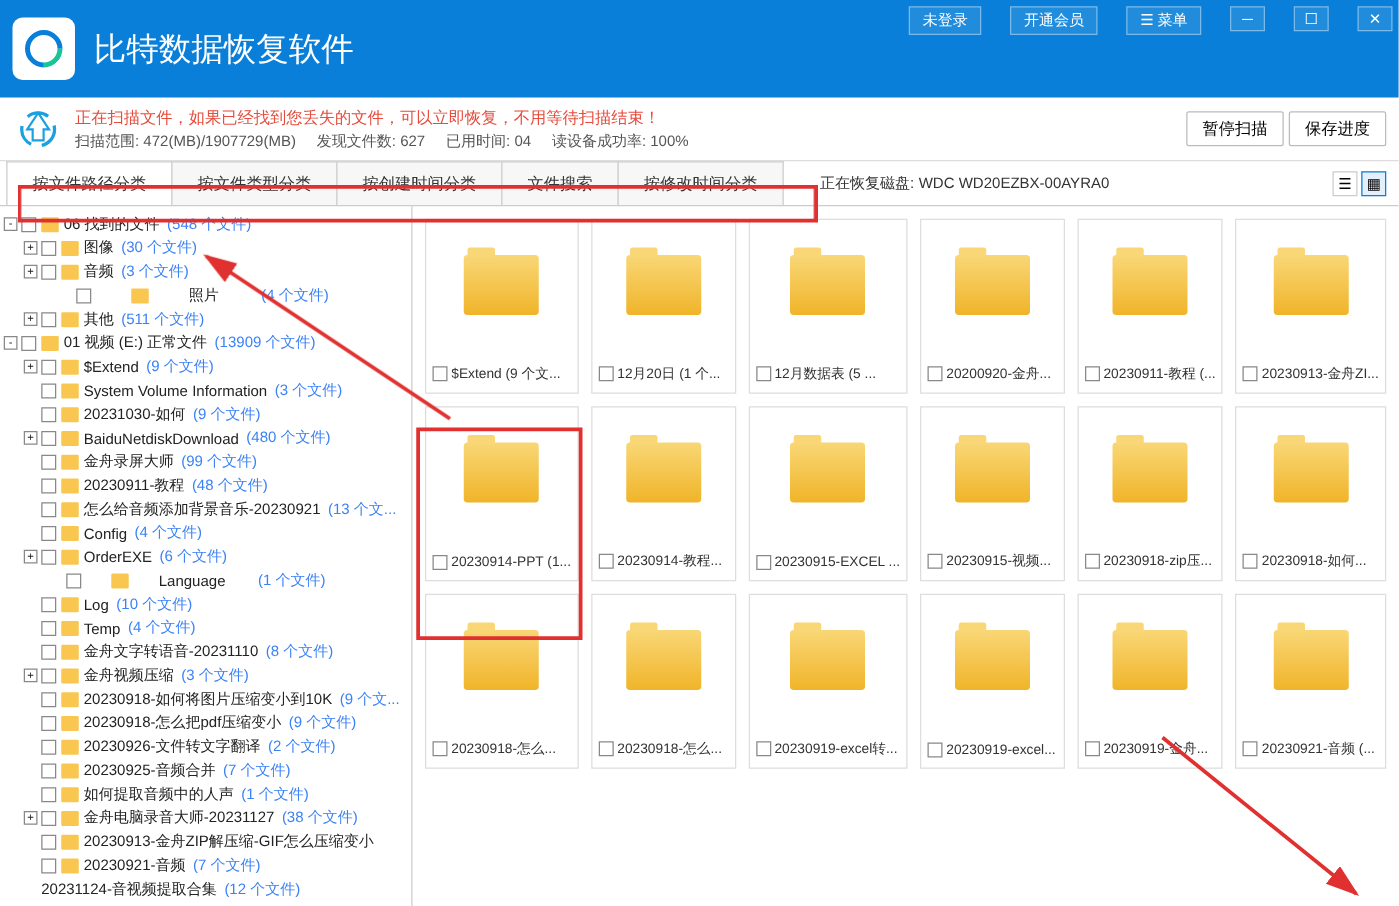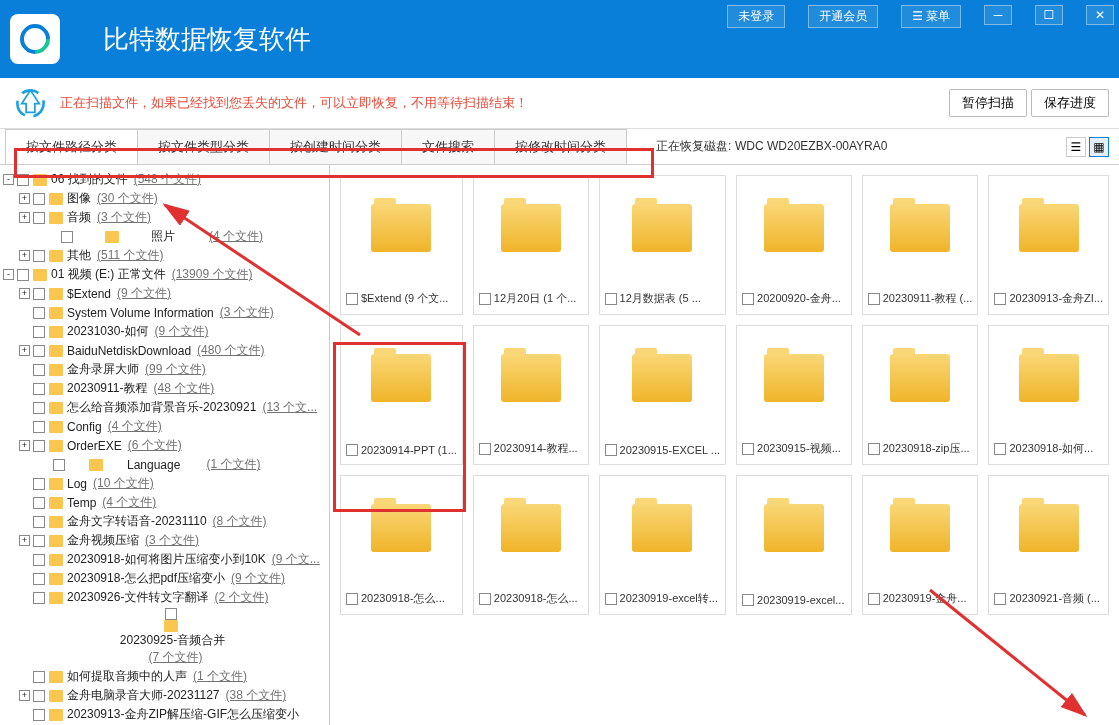--- a/index.html
+++ b/index.html
@@ -1,21 +1,21 @@
 <!DOCTYPE html>
 <html><head>
 <meta charset="utf-8">
 <style>
 * { margin: 0; padding: 0; box-sizing: border-box; font-family: "Microsoft YaHei", Arial, sans-serif; font-size: 12px; }
 body { width: 1119px; height: 725px; overflow: hidden; background: #fff; position: relative; }
 
 .header { background: linear-gradient(to bottom, #0a7fd9, #0a7fd9); height: 78px; display: flex; align-items: center; padding: 0 10px; position: relative; }
 .logo-box { width: 50px; height: 50px; background: #fff; border-radius: 8px; display: flex; align-items: center; justify-content: center; margin-right: 15px; }
 .logo-inner { width: 30px; height: 30px; border: 4px solid #0a7fd9; border-radius: 50%; border-right-color: #18c596; transform: rotate(45deg); }
-.app-title { color: #fff; font-size: 26px; font-weight: normal; margin-left: 28px; }
+.app-title { color: #fff; font-size: 26px; font-weight: normal; }
 .top-buttons { position: absolute; right: 5px; top: 5px; display: flex; gap: 23px; }
 .top-btn { background: rgba(255,255,255,0.1); color: #fff; border: 1px solid rgba(255,255,255,0.4); padding: 2px 10px; font-size: 12px; cursor: pointer; }
 .win-btn { background: rgba(255,255,255,0.1); color: #fff; border: 1px solid rgba(255,255,255,0.4); width: 28px; height: 20px; cursor: pointer; display: flex; align-items: center; justify-content: center; }
 .menu-icon { display: inline-block; margin-right: 3px; }
 
 .scan-bar { display: flex; align-items: center; padding: 5px 10px; border-bottom: 1px solid #ddd; }
 .recycle-icon { width: 40px; height: 40px; margin-right: 10px; display: flex; align-items: center; justify-content: center; }
 .recycle-svg { width: 35px; height: 35px; }
 .scan-info { flex: 1; }
 .scan-line1 { color: #e74c3c; font-size: 13px; }
@@ -32,21 +32,21 @@
 .view-btn.active { background: #e3f0fb; border-color: #0a7fd9; }
 
 .main-area { display: flex; height: calc(725px - 78px - 52px - 35px); }
 .tree-panel { width: 330px; border-right: 1px solid #ccc; overflow-y: auto; padding: 5px 3px; }
 .tree-node { display: flex; align-items: center; padding: 1px 0; white-space: nowrap; font-size: 12px; color: #222; }
 .tree-expander { width: 11px; height: 11px; border: 1px solid #888; display: inline-flex; align-items: center; justify-content: center; font-size: 9px; line-height: 1; margin-right: 3px; cursor: pointer; background: #fff; }
 .tree-spacer { width: 14px; display: inline-block; }
 .tree-check { width: 12px; height: 12px; border: 1px solid #888; margin-right: 4px; cursor: pointer; background: #fff; }
 .tree-folder-icon { width: 14px; height: 12px; background: #f9c74f; margin-right: 4px; display: inline-block; border-radius: 1px; }
 .tree-label { cursor: pointer; }
-.tree-count { color: #737373; margin-left: 6px; text-decoration: underline; }
+.tree-count { color: #3b82f6; margin-left: 6px; }
 
 .content-panel { flex: 1; overflow: auto; padding: 10px; }
 .folder-grid { display: grid; grid-template-columns: repeat(6, 1fr); gap: 10px; }
 .folder-cell { border: 1px solid #ddd; padding: 8px 5px; display: flex; flex-direction: column; align-items: center; height: 140px; justify-content: space-between; }
 .folder-big-icon { width: 60px; height: 48px; background: linear-gradient(to bottom, #f9d776, #f0b429); border-radius: 3px; position: relative; margin-top: 20px; }
 .folder-big-icon::before { content: ''; position: absolute; top: -6px; left: 3px; width: 22px; height: 8px; background: #f9d776; border-radius: 2px 2px 0 0; }
 .folder-label-row { display: flex; align-items: center; width: 100%; gap: 3px; }
 .folder-check { width: 12px; height: 12px; border: 1px solid #888; flex-shrink: 0; cursor: pointer; }
 .folder-name { font-size: 11px; color: #333; white-space: nowrap; overflow: hidden; text-overflow: ellipsis; flex: 1; }
 
@@ -74,20 +74,33 @@
 
 <div class="scan-bar">
   <div class="recycle-icon">
     <svg class="recycle-svg" viewBox="0 0 40 40">
         <path d="M20 5 L30 20 L25 20 L25 30 L15 30 L15 20 L10 20 Z" fill="none" stroke="#1ba0e0" stroke-width="2" transform="rotate(0 20 20)"></path>
         <circle cx="20" cy="20" r="15" fill="none" stroke="#1ba0e0" stroke-width="3" stroke-dasharray="20 10"></circle>
       </svg>
   </div>
   <div class="scan-info">
     <div class="scan-line1">正在扫描文件，如果已经找到您丢失的文件，可以立即恢复，不用等待扫描结束！</div>
+    <div class="scan-line2">
+      <span>扫描范围:</span>
+      <span>472(MB)/1907729(MB)</span>
+      &nbsp;&nbsp;&nbsp;
+      <span>发现文件数:</span>
+      <span>627</span>
+      &nbsp;&nbsp;&nbsp;
+      <span>已用时间:</span>
+      <span>04</span>
+      &nbsp;&nbsp;&nbsp;
+      <span>读设备成功率:</span>
+      <span>100%</span>
+    </div>
   </div>
   <div class="scan-actions">
     <button class="scan-btn">暂停扫描</button>
     <button class="scan-btn">保存进度</button>
   </div>
 </div>
 
 <div class="tabs-row">
   <div class="tab active">按文件路径分类</div>
   <div class="tab">按文件类型分类</div>
@@ -260,21 +273,21 @@
         <span class="tree-label">20230918-怎么把pdf压缩变小</span>
         <span class="tree-count">(9 个文件)</span>
       </div>
       <div class="tree-node" style="padding-left: 16px; text-align: center;">
         <span class="tree-spacer"></span>
         <span class="tree-check"></span>
         <span class="tree-folder-icon"></span>
         <span class="tree-label">20230926-文件转文字翻译</span>
         <span class="tree-count">(2 个文件)</span>
       </div>
-      <div class="tree-node" style="padding-left: 16px; flex-direction: column;">
+      <div class="tree-node" style="padding-left: 16px;">
         <span class="tree-spacer"></span>
         <span class="tree-check"></span>
         <span class="tree-folder-icon"></span>
         <span class="tree-label">20230925-音频合并</span>
         <span class="tree-count">(7 个文件)</span>
       </div>
       <div class="tree-node" style="padding-left: 16px;">
         <span class="tree-spacer"></span>
         <span class="tree-check"></span>
         <span class="tree-folder-icon"></span>

